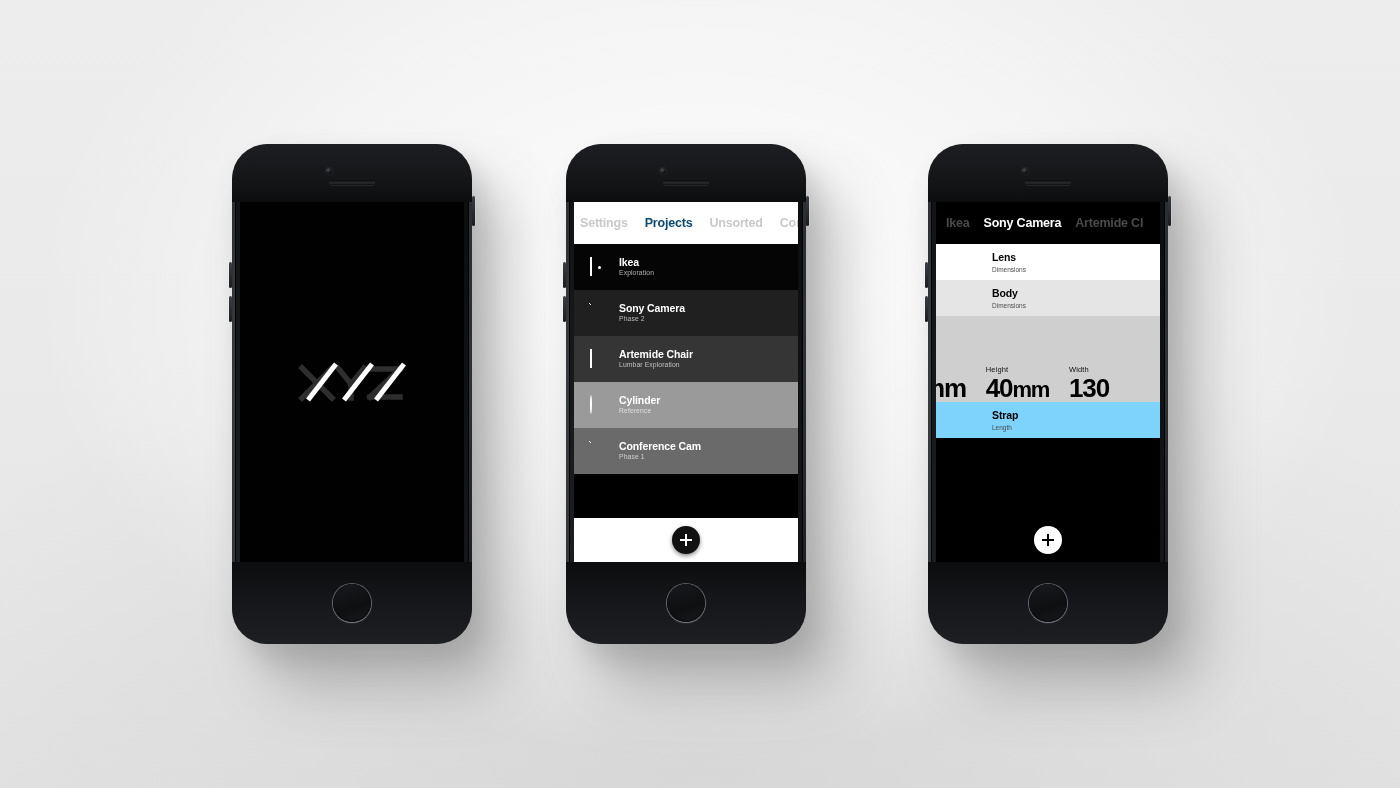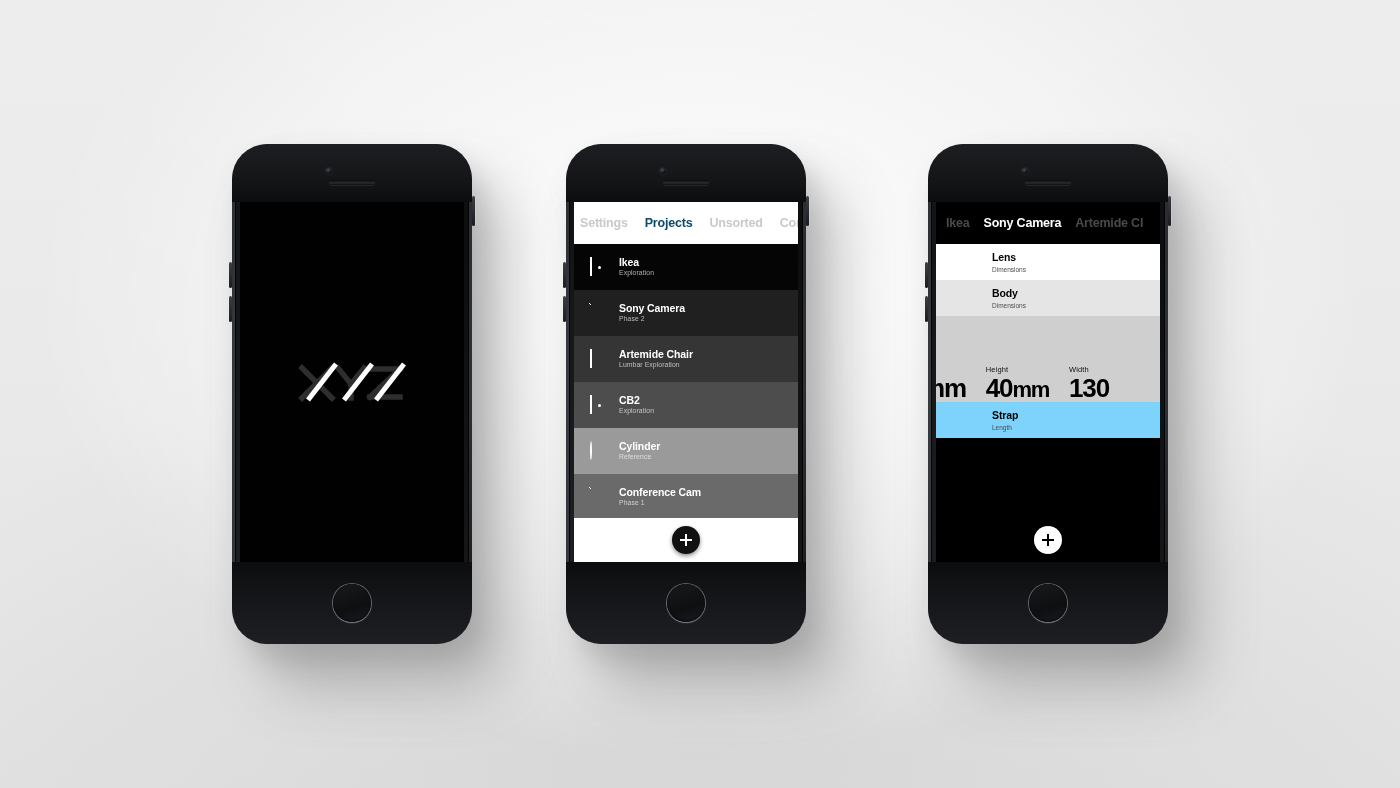--- a/index.html
+++ b/index.html
@@ -265,27 +265,20 @@
           <span class="txt">
             <span class="title">Sony Camera</span>
             <span class="sub">Phase 2</span>
           </span>
         </div>
         <div class="row" style="background:#353535;">
           <span class="glyph"><span class="g-sq-diag"></span></span>
           <span class="txt">
             <span class="title">Artemide Chair</span>
             <span class="sub">Lumbar Exploration</span>
-          </span>
-        </div>
-        <div class="row" style="background:#4d4d4d;">
-          <span class="glyph"><span class="g-box"></span><span class="g-dot"></span></span>
-          <span class="txt">
-            <span class="title">CB2</span>
-            <span class="sub">Exploration</span>
           </span>
         </div>
         <div class="row" style="background:#9a9a9a;">
           <span class="glyph"><span class="g-circle"></span></span>
           <span class="txt">
             <span class="title">Cylinder</span>
             <span class="sub">Reference</span>
           </span>
         </div>
         <div class="row" style="background:#6a6a6a;">

